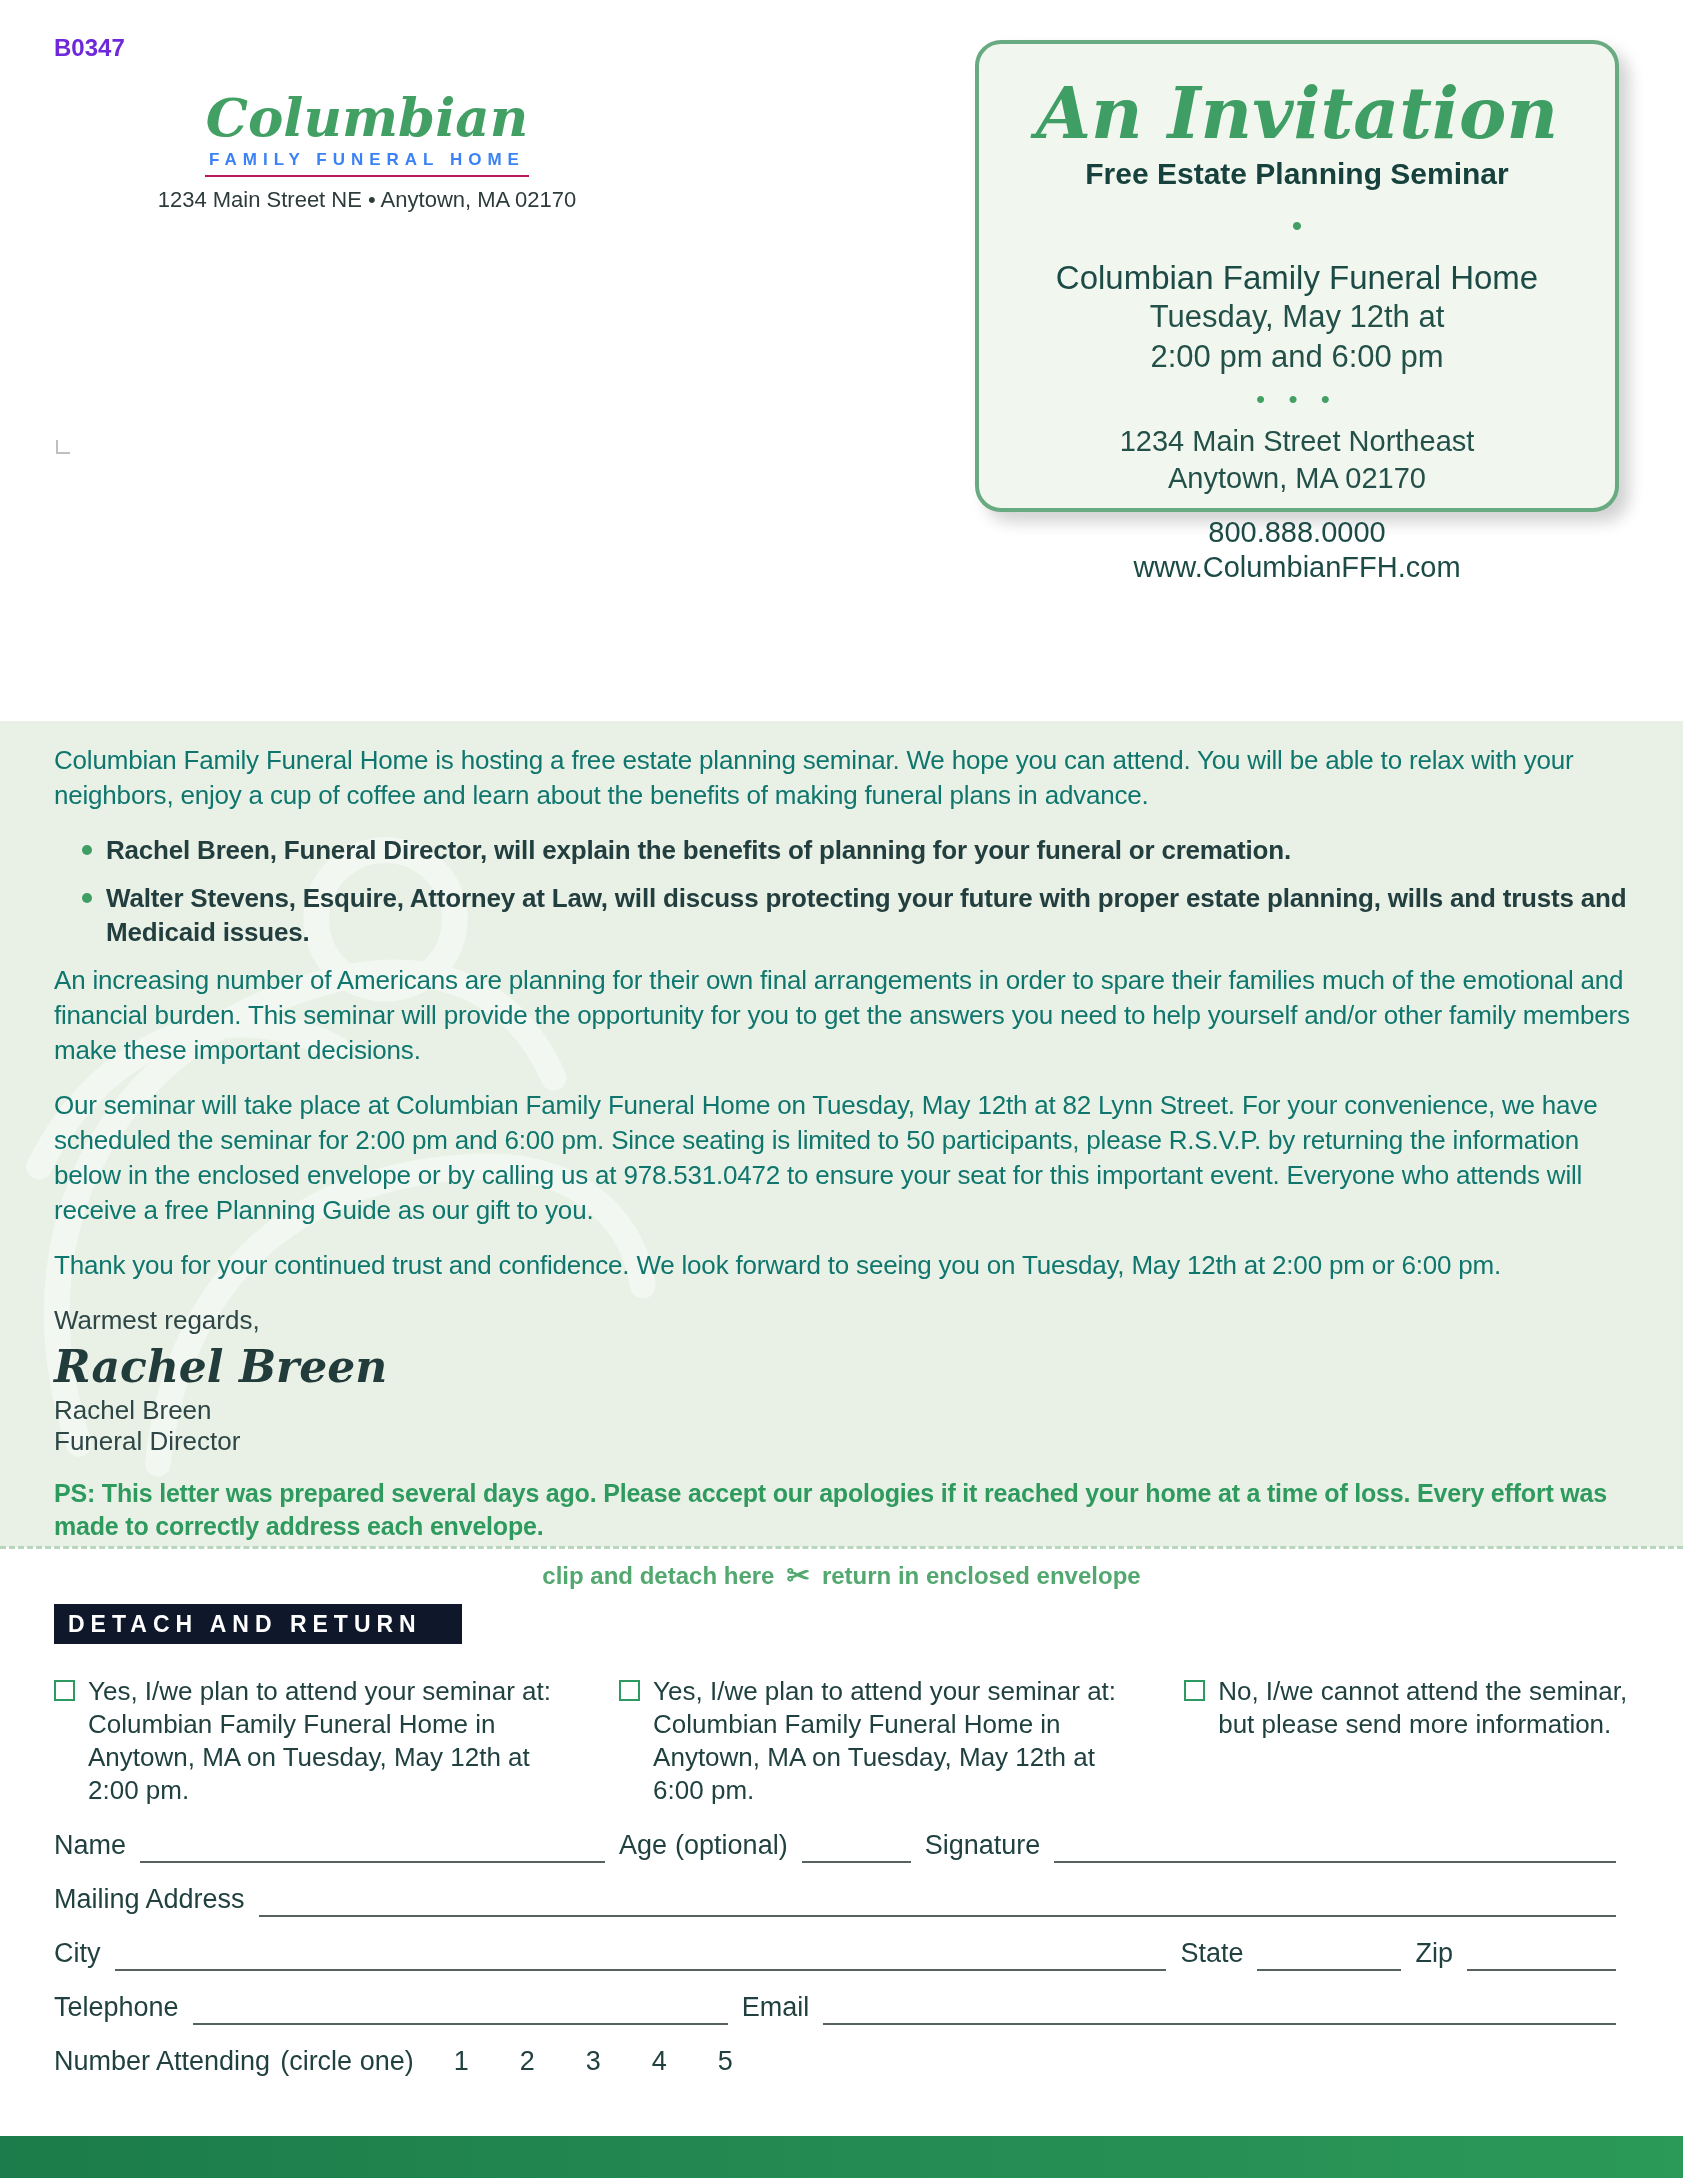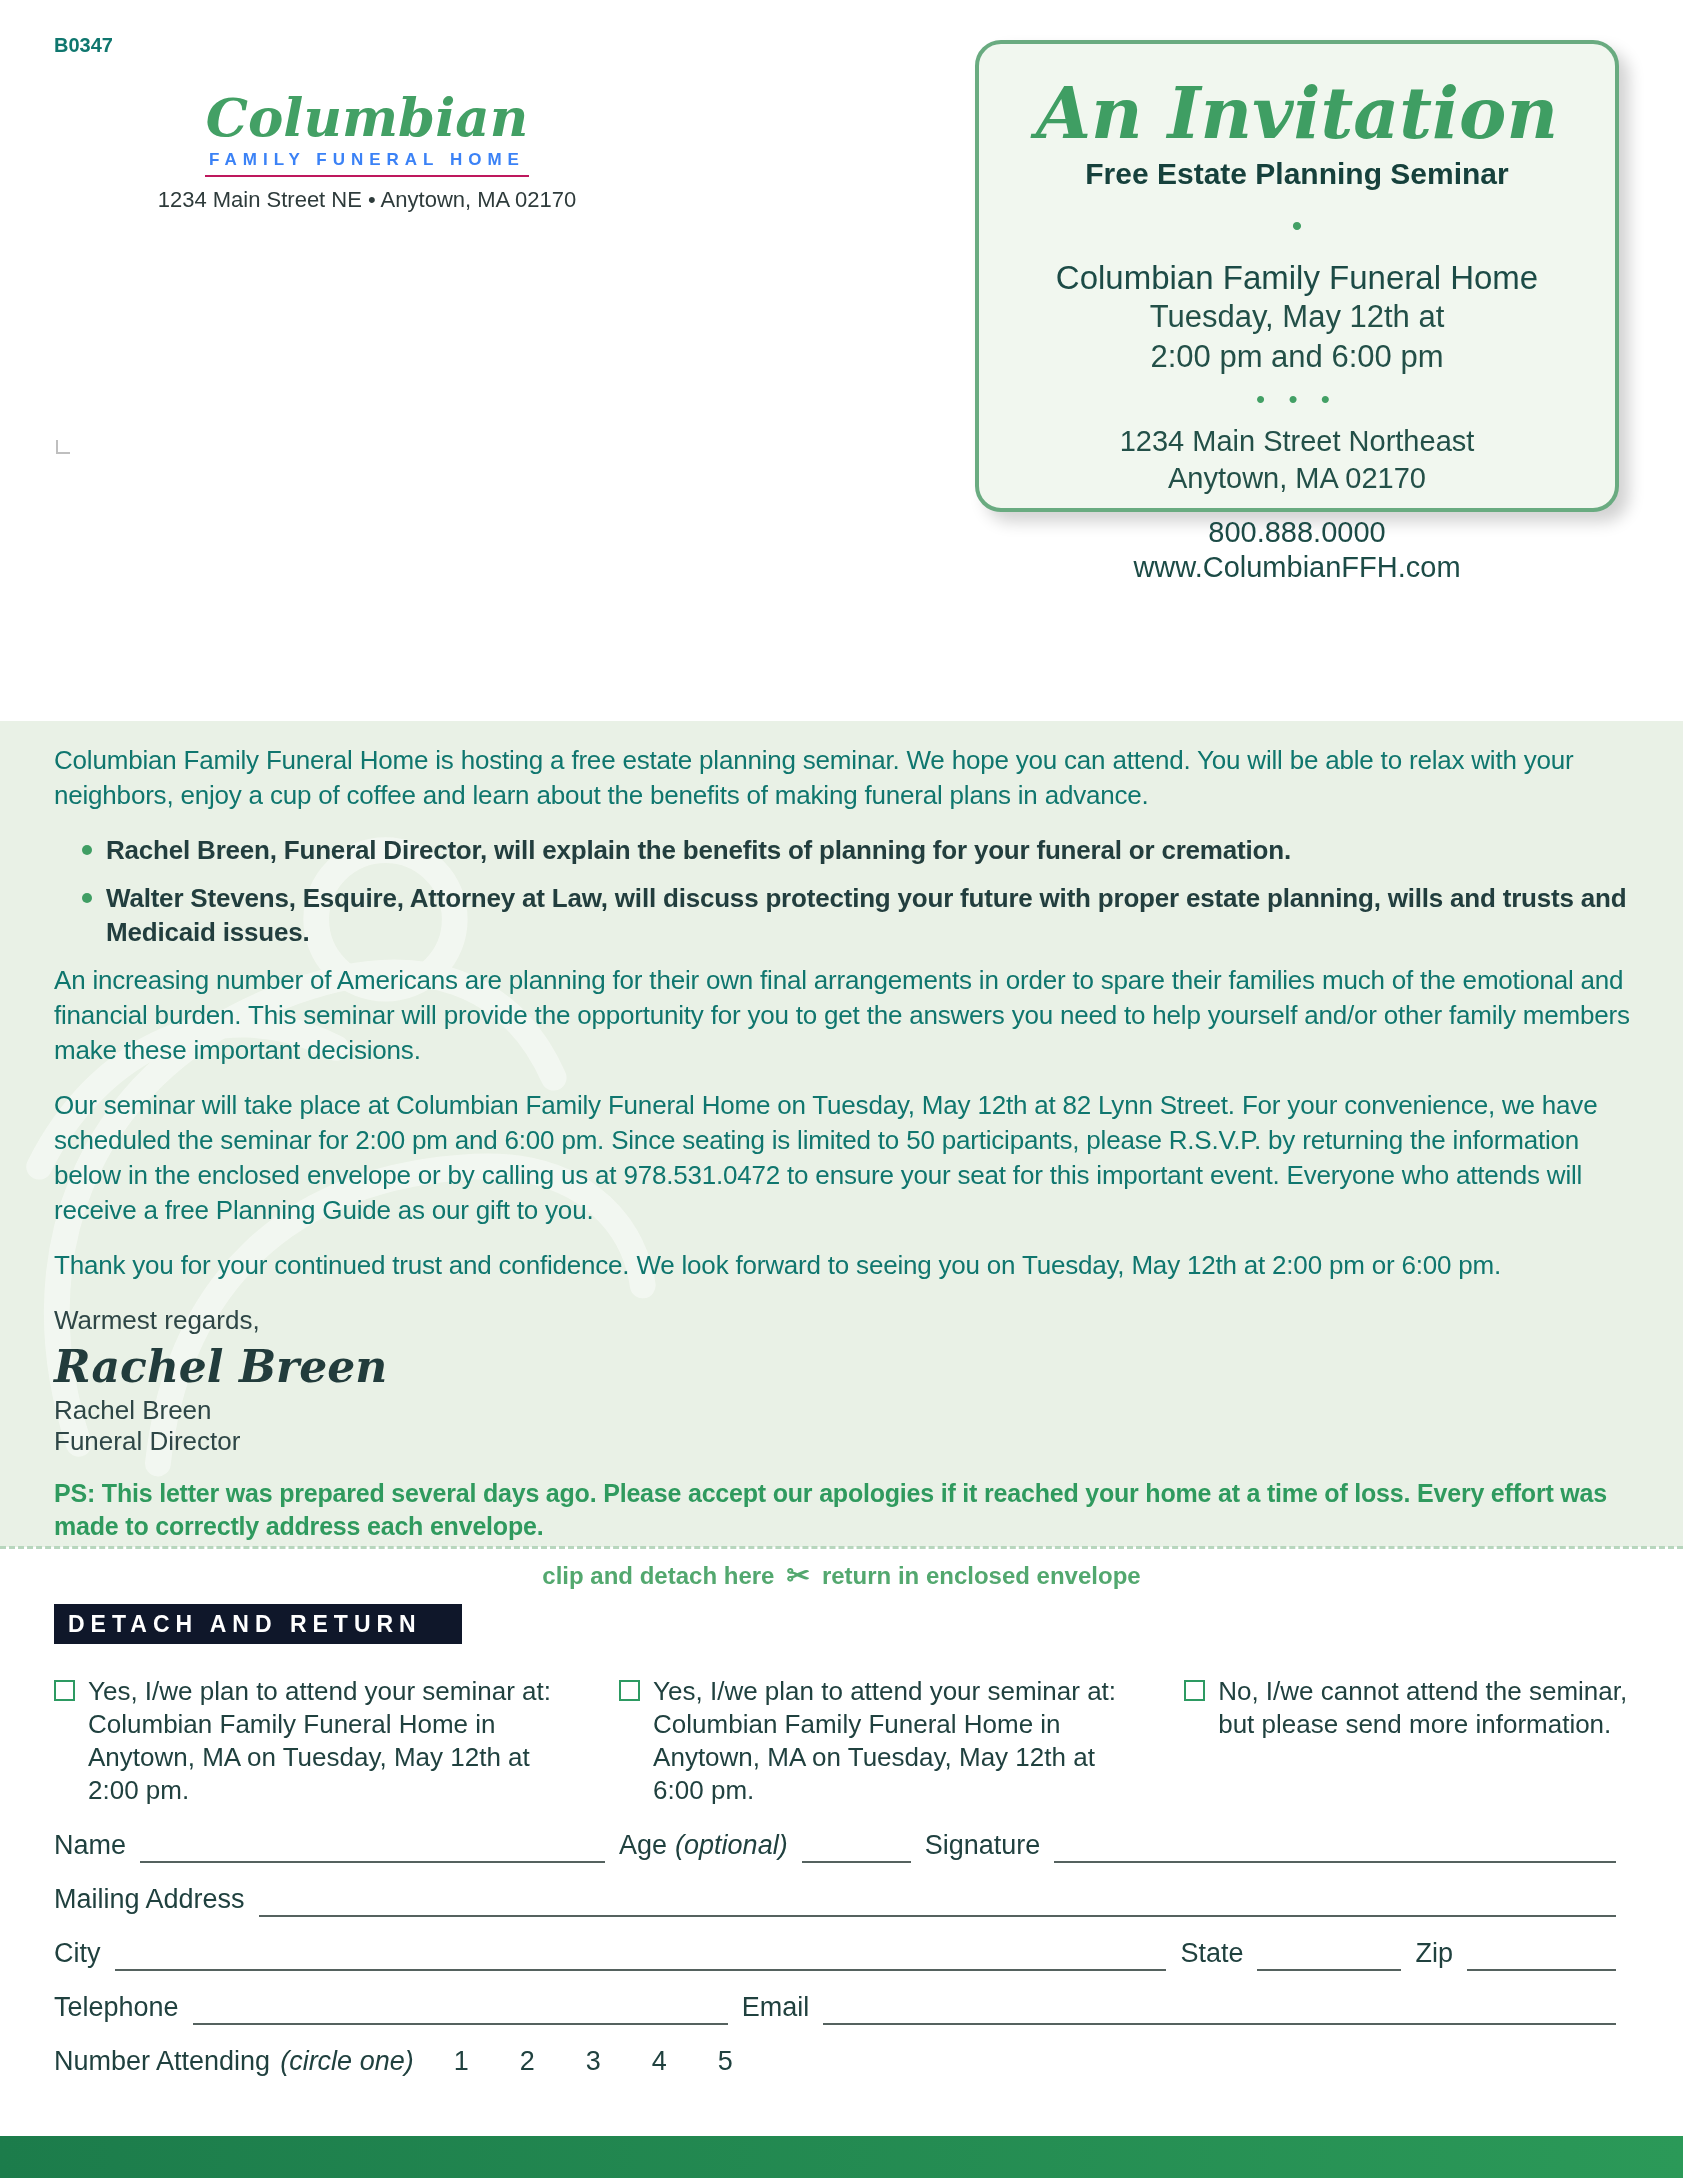--- a/index.html
+++ b/index.html
@@ -1,21 +1,21 @@
 <!DOCTYPE html>
 <html><head>
 <meta charset="utf-8">
 <style>
   html,body{margin:0;padding:0;background:#ffffff;}
   .page{
     position:relative;width:1683px;height:2178px;overflow:hidden;
     background:#ffffff;font-family:"Liberation Sans",sans-serif;color:#2e4646;
   }
   
-  .code{position:absolute;left:54px;top:34px;font-size:20px;font-weight:600;color:#0f766e;}
+  .code{position:absolute;left:54px;top:34px;font-size:24px;font-weight:600;color:#6d28d9;}
   .logo-block{position:absolute;left:149px;top:91px;width:436px;text-align:center;}
   .logo-script{font-family:"DejaVu Serif",serif;font-style:italic;font-weight:bold;
     font-size:53px;color:#43a065;line-height:1;}
   .logo-sub{margin:4px auto 0;display:inline-block;font-size:17px;font-weight:bold;
     letter-spacing:6px;color:#3b82f6;border-bottom:2px solid #be185d;padding:2px 4px 5px;}
   .logo-address{margin-top:10px;font-size:22px;color:#2e3b3b;}
   .crop-mark{position:absolute;left:56px;top:440px;width:12px;height:12px;
     border-left:2px solid #bfbfbf;border-bottom:2px solid #bfbfbf;}
   
   .invite{
@@ -59,21 +59,21 @@
     grid-template-columns:1.05fr 1.05fr 0.9fr;column-gap:45px;}
   .option{display:flex;gap:13px;}
   .cb{flex:0 0 auto;width:17px;height:17px;border:2px solid #2d9a62;margin-top:5px;background:#fff;}
   .opt-text{font-size:26px;line-height:33px;color:#20413f;}
   
   .form{position:absolute;left:54px;top:1830px;width:1576px;font-size:27px;color:#20413f;}
   .frow{display:flex;align-items:flex-end;margin-bottom:21px;}
   .flabel{white-space:nowrap;padding-bottom:2px;}
   .fline{border-bottom:2px solid #55625f;height:30px;margin:0 14px;}
   .grow{flex:1 1 auto;}
-  .opt-italic{font-style:italic;}
+  .opt-italic{}
   .numbers{display:flex;gap:51px;margin-left:40px;padding-bottom:2px;}
   .num{cursor:pointer;}
   
   .footer-bar{position:absolute;left:0;bottom:0;width:1683px;height:42px;
     background:linear-gradient(90deg,#1c7c4b,#2b9958);}
 </style>
 </head>
 <body>
 
 <div class="page">

